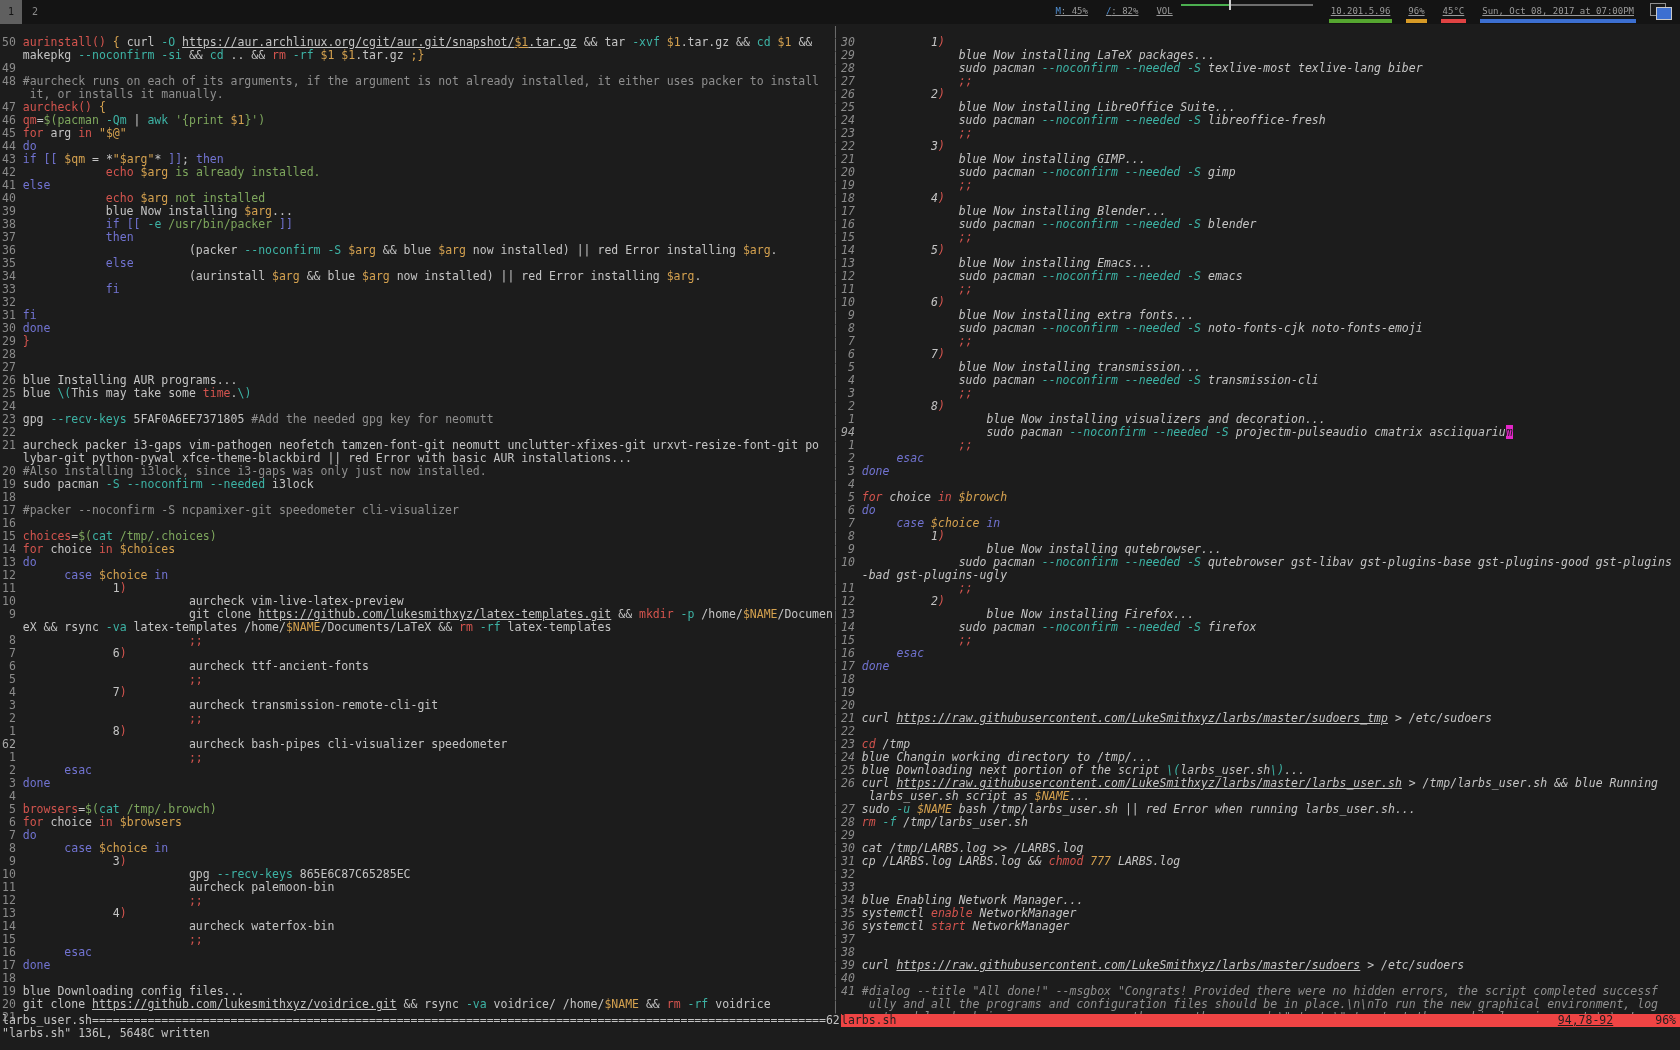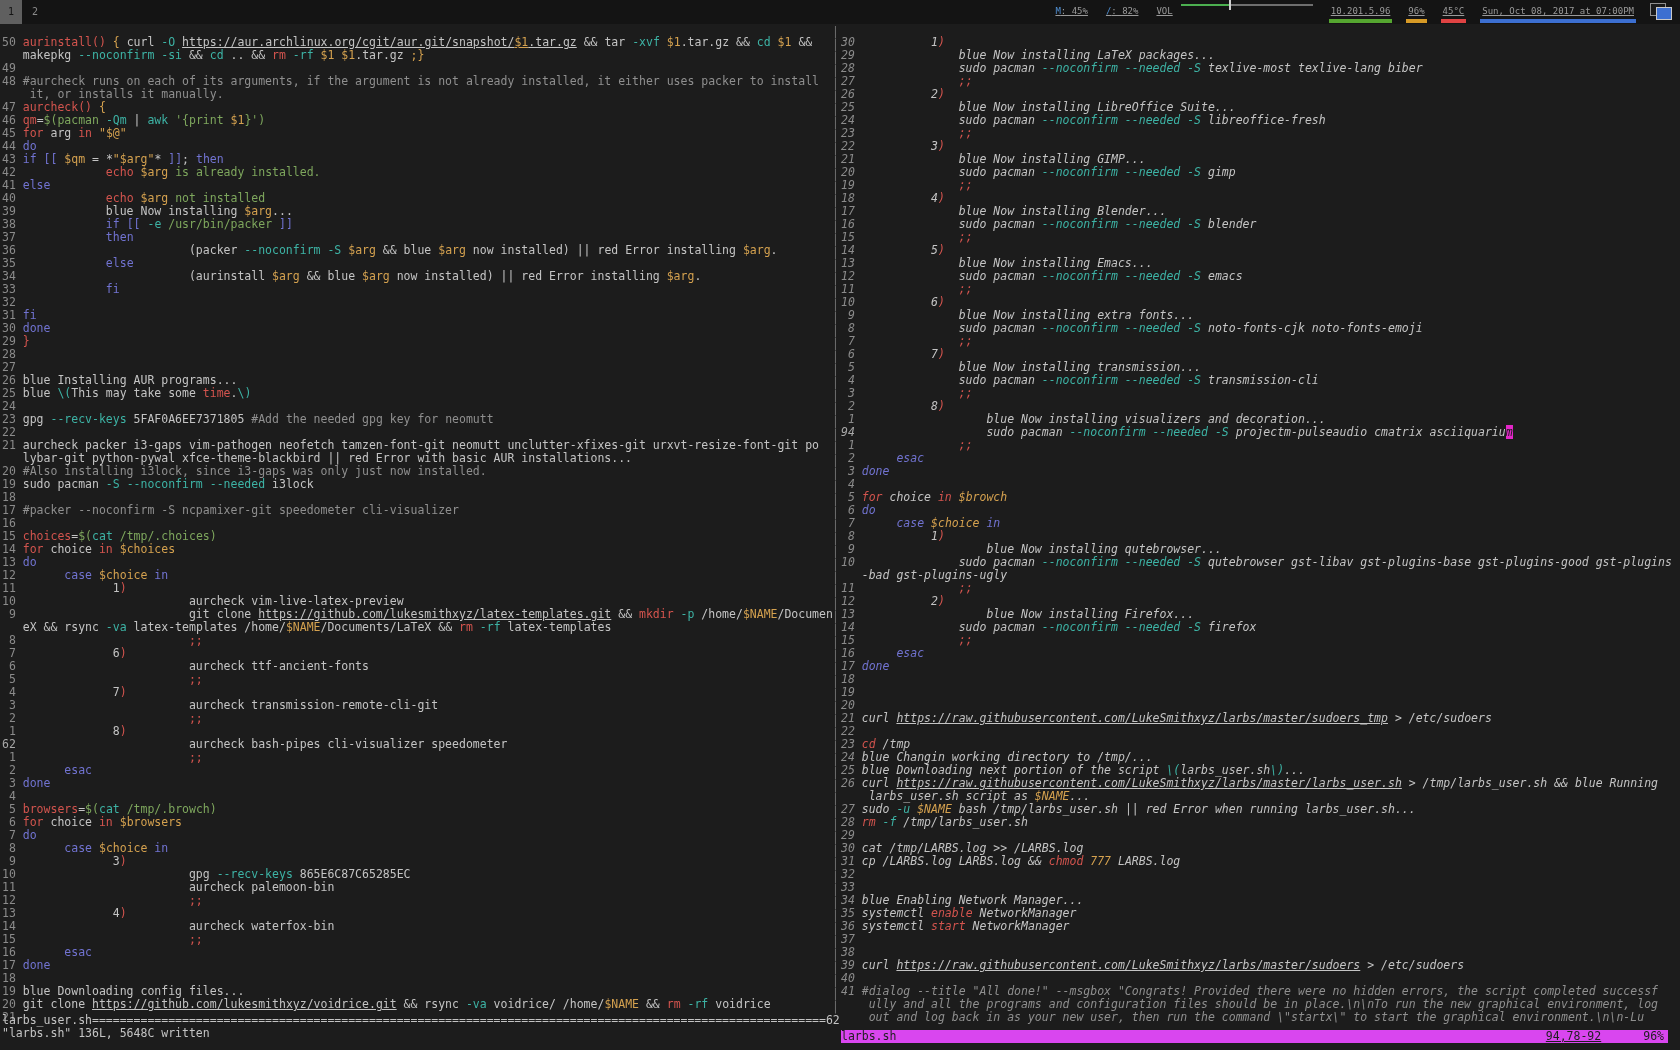--- a/index.html
+++ b/index.html
@@ -32,22 +32,22 @@
   #sepcol{position:absolute;left:832px;top:2px;white-space:pre;color:#6f6f6f;font-size:11.5px;line-height:13px;}
   #rwin{left:841px;width:839px;height:988px;font-style:italic;}
   .row{height:13px;white-space:pre;}
   .num{display:inline-block;width:2ch;text-align:right;margin-right:1ch;color:#8b8b8b;}
   .cur .num{text-align:center;color:#a8a8a8;}
   .d{color:#c4c4c4;} .k{color:#7173d1;} .r{color:#d3544e;} .t{color:#3db3a5;}
   .g{color:#7ea75d;text-align:center;} .y{color:#d4a14f;} .c{color:#8f8f8f;}
   .u{color:#c4c4c4;text-decoration:underline;} .uy{color:#d4a14f;text-decoration:underline;}
   .m{background:#e326c8;color:#1c1c1c;}
   #lstatus{position:absolute;left:2px;top:990px;width:839px;overflow:hidden;white-space:pre;color:#c4c4c4;}
-  #rstatus{position:absolute;left:841px;top:990px;right:12px;height:13px;background:#d946ef;color:#1f1f1f;
-           display:flex;white-space:pre;margin-top:16px;}
+  #rstatus{position:absolute;left:841px;top:990px;right:0;height:13px;background:#ef4444;color:#1f1f1f;
+           display:flex;white-space:pre;}
   #rstatus .file{flex:0 0 auto;}
   #rstatus .ruler{margin-left:auto;text-decoration:underline;}
   #rstatus .pct{margin-left:42px;margin-right:4px;}
   #cmdline{position:absolute;left:2px;top:1003px;white-space:pre;color:#c4c4c4;}
 </style>
 </head>
 <body>
 
 <div id="screen">
 

